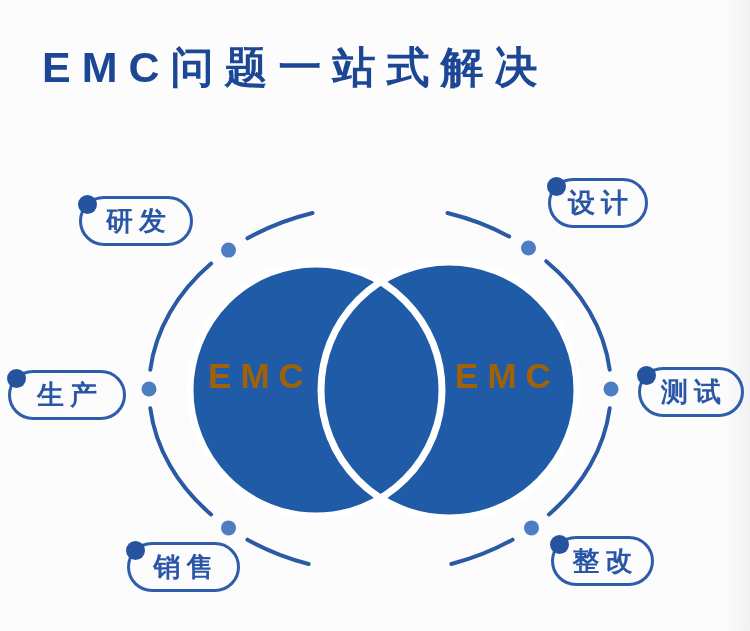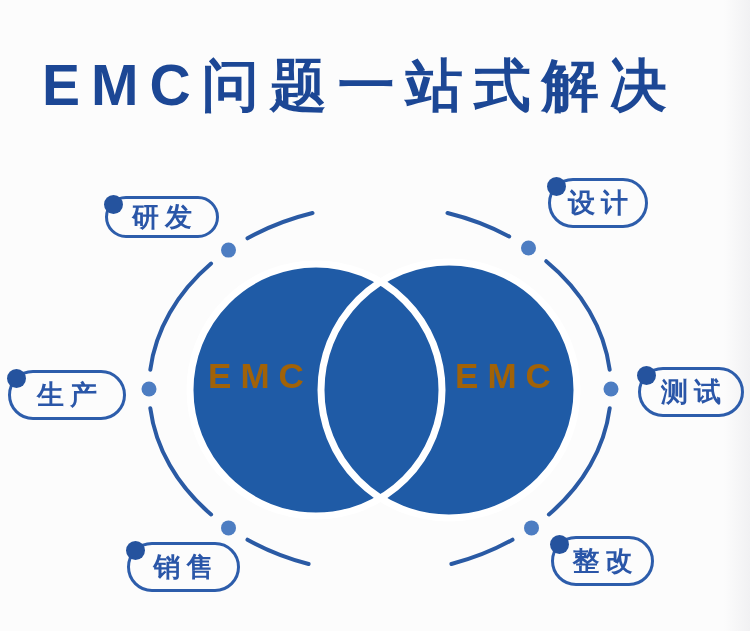--- a/index.html
+++ b/index.html
@@ -14,21 +14,21 @@
   .right-band {
     position: absolute;
     top: 0; right: 0;
     width: 26px; height: 100%;
     background: linear-gradient(90deg, rgba(241,241,243,0), #f1f1f3);
   }
   .title {
     position: absolute;
     left: 42px;
     top: 12px;
-    font-size: 57px;
+    font-size: 43px;
     font-weight: bold;
     color: #1c4795;
     letter-spacing: 11px;
     white-space: nowrap;
     line-height: 1.25;
   }
   svg.diagram { position: absolute; left: 0; top: 0; }
   .orbit-arc { fill: none; stroke: #2a5aa4; stroke-width: 4; stroke-linecap: round; }
   .orbit-dot { fill: #4d7dc2; }
   .venn-fill { fill: #1f5ba6; }
@@ -63,21 +63,21 @@
     margin-right: -6px;
     white-space: nowrap;
   }
   .pill-dot {
     position: absolute;
     left: -4px; top: -4px;
     width: 19px; height: 19px;
     border-radius: 50%;
     background: #25539e;
   }
-  .pill-research      { left: 105px;  top: 196px; width: 114px; height: 42px; }
+  .pill-research      { left: 79px;  top: 196px; width: 114px; height: 50px; }
   .pill-design        { left: 548px; top: 178px; width: 100px; }
   .pill-production    { left: 8px;   top: 370px; width: 118px; }
   .pill-testing       { left: 638px; top: 367px; width: 106px; align-items: center; }
   .pill-sales         { left: 127px; top: 542px; width: 113px; }
   .pill-rectification { left: 551px; top: 536px; width: 103px; }
 </style>
 </head>
 <body>
 
 <div class="stage">

